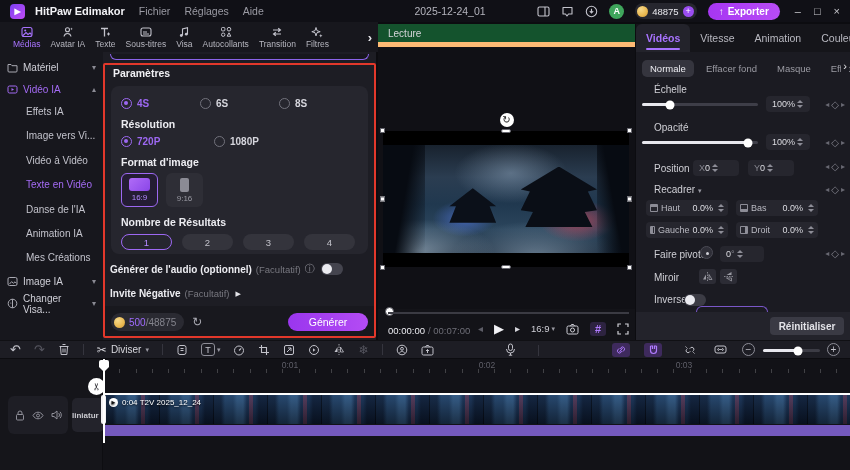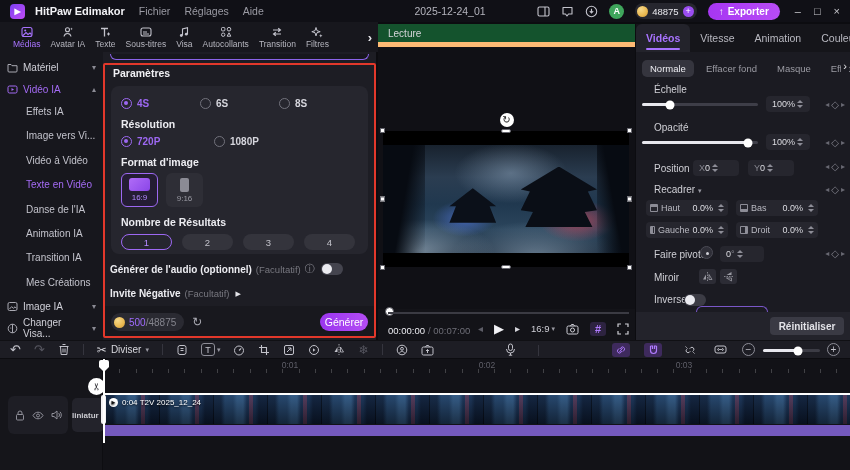--- a/index.html
+++ b/index.html
@@ -64,21 +64,21 @@
 .optrow .f{font-size:9.5px;color:#77777f}
 .info{color:#8a8a93;font-size:10px}
 .toggle{width:22px;height:12px;border-radius:7px;background:#44444e;position:relative;margin-left:2px}
 .toggle::after{content:"";position:absolute;left:1px;top:1px;width:10px;height:10px;border-radius:50%;background:#ebebf0}
 .collapse{font-size:7px;color:#e3e3e8;margin-left:2px}
 .pfooter{position:absolute;left:0;right:0;bottom:2px;height:32px;background:#18181e;display:flex;align-items:center;padding:0 8px;gap:8px}
 .costpill{height:18px;border-radius:9px;background:#2a2a32;display:flex;align-items:center;gap:4px;padding:0 8px 0 3px}
 .costpill .c1{color:#a06bff;font-size:10px}
 .costpill .c2{color:#84848d;font-size:10px}
 .refresh{color:#a9a9b2;font-size:12px}
-.genbtn{margin-left:auto;width:48px;height:18px;border-radius:9px;background:linear-gradient(90deg,#9a36ee,#b44cf4);color:#fff;font-size:10.5px;display:flex;align-items:center;justify-content:center}
+.genbtn{margin-left:auto;width:80px;height:18px;border-radius:9px;background:linear-gradient(90deg,#9a36ee,#b44cf4);color:#fff;font-size:10.5px;display:flex;align-items:center;justify-content:center}
 
 .preview{position:absolute;left:378px;top:24px;width:257px;height:316px;background:#131318;z-index:10}
 .pvhead{height:23px;background:#14532d;display:flex;align-items:center;padding-left:10px;font-size:10px;color:#d5d5da;border-bottom:5px solid #fdba74}
 .canvas{position:absolute;left:0;top:23px;right:0;height:262px;background:#101015;overflow:hidden}
 .rothandle{position:absolute;left:50%;top:66px;transform:translateX(-50%);width:14px;height:14px;border-radius:50%;background:#fff;color:#222;font-size:10px;line-height:13px;text-align:center}
 .selbox{position:absolute;left:5px;top:84px;width:246px;height:136px;background:#000}
 .vframe{position:absolute;left:0;right:0;top:14px;bottom:14px;overflow:hidden;background:
  radial-gradient(55px 30px at 79% 70%,rgba(235,70,90,.6),rgba(235,70,90,0) 70%),
  radial-gradient(45px 26px at 33% 68%,rgba(90,130,255,.55),rgba(90,130,255,0) 70%),
  radial-gradient(75px 40px at 52% 26%,rgba(170,195,220,.4),rgba(170,195,220,0) 75%),
@@ -321,21 +321,20 @@
       </span>
     <span>Vidéo IA</span>
     <span class="chev">▴</span>
   </div>
   <div class="sitem">Effets IA</div>
   <div class="sitem">Image vers Vi...</div>
   <div class="sitem">Vidéo à Vidéo</div>
   <div class="sitem sel">Texte en Vidéo</div>
   <div class="sitem">Danse de l'IA</div>
   <div class="sitem">Animation IA</div>
-  <div class="sitem">Transition IA</div>
   <div class="sitem">Mes Créations</div>
   <div class="sgroup">
     <span class="gic ic">
         <svg width="11" height="11" viewBox="0 0 11 11">
           <rect x="1" y="1.5" width="9" height="8" rx="1.5" fill="none" stroke="currentColor" stroke-width="1"></rect>
           <path d="M2.5 8l2.2-2.4 1.7 1.7L8 5.8l1.3 1.4" fill="none" stroke="currentColor" stroke-width="1"></path>
         </svg>
       </span>
     <span>Image IA</span>
     <span class="chev">▾</span>

